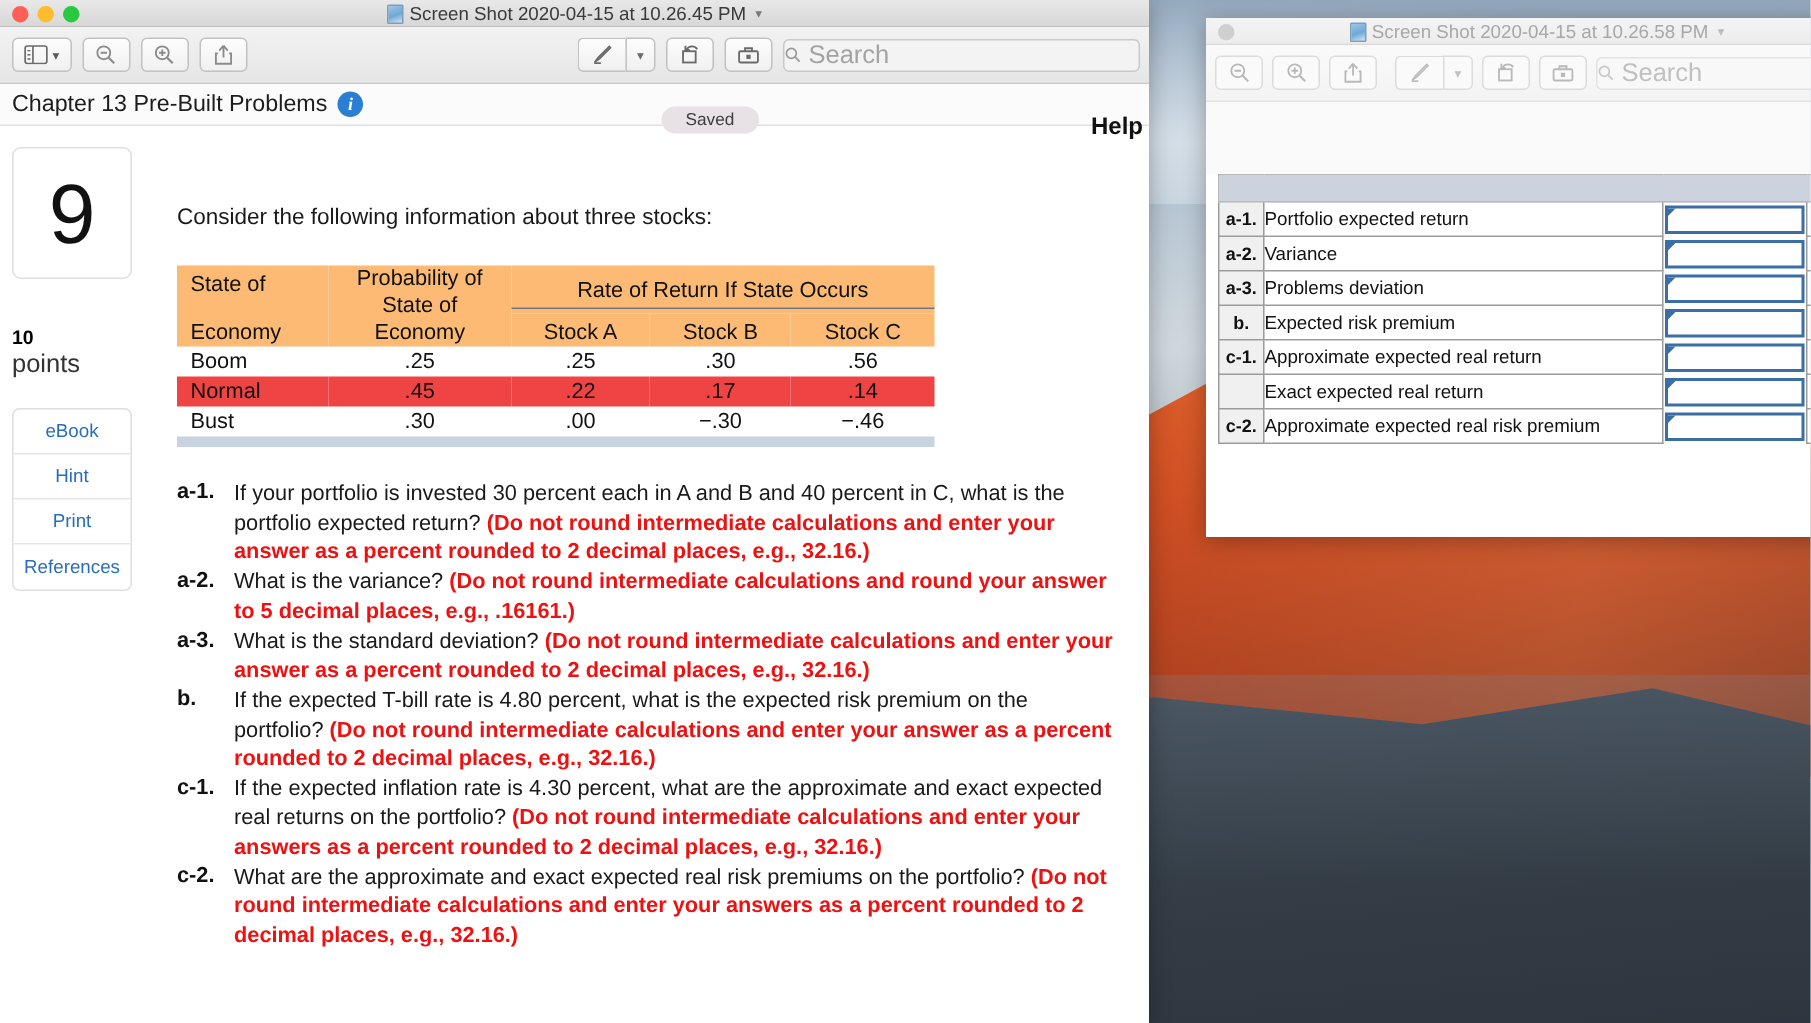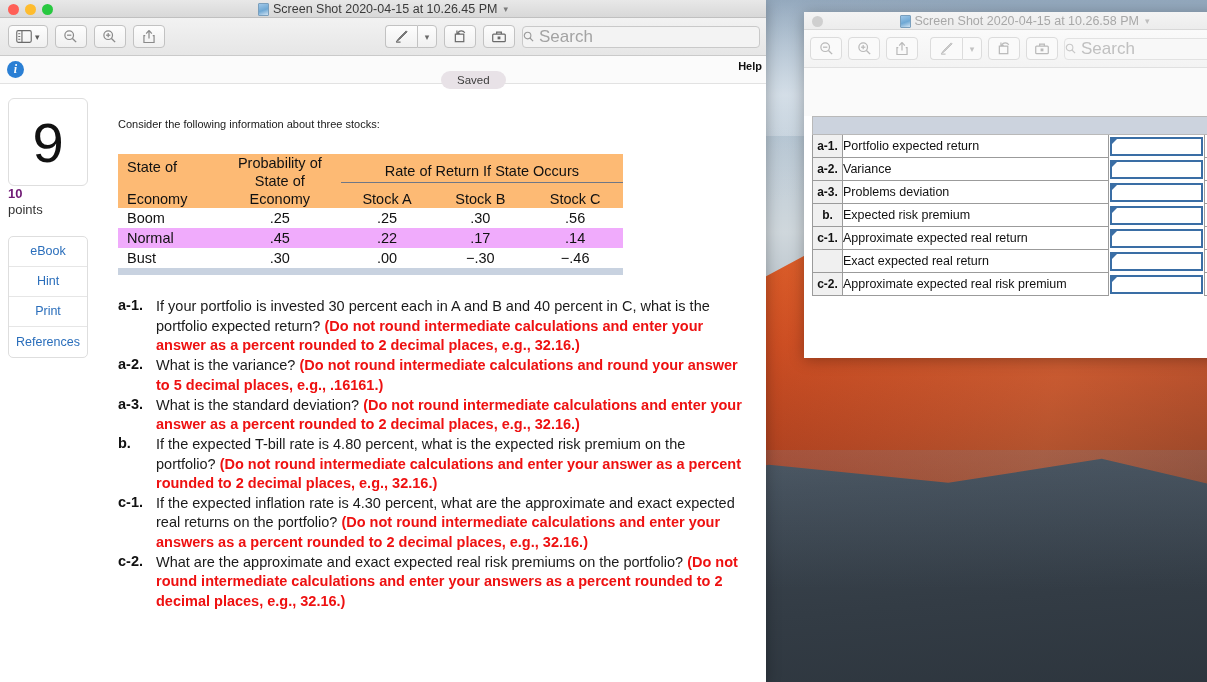--- a/index.html
+++ b/index.html
@@ -134,61 +134,61 @@
     color: #fff; font-size: 12px; font-weight: bold; font-style: italic;
     display: flex; align-items: center; justify-content: center;
     margin-left: 7px; font-family: "Liberation Serif", serif;
   }
   .saved-pill {
     position: absolute; left: 441px; top: 15px;
     padding: 3px 16px; border-radius: 11px;
     background: #e8e2e7; color: #3d3d3d; font-size: 11.5px;
   }
   .help-link {
-    position: absolute; right: 4px; top: 4px;
-    font-size: 11px; font-weight: bold; color: #111;
+    position: absolute; right: 4px; top: 20px;
+    font-size: 16px; font-weight: bold; color: #111;
   }
 
   .app-body { display: flex; height: 616px; background: #fff; }
 
   .sidebar { width: 100px; flex: none; padding: 14px 0 0 8px; }
   .qnum-box {
     width: 80px; height: 88px; border: 1px solid #dedede; border-radius: 6px;
     background: #fff; display: flex; align-items: center; justify-content: center;
     font-size: 56px; color: #111; font-family: "Liberation Sans", sans-serif;
   }
-  .points-num { margin-top: 0; font-size: 13px; font-weight: bold; color: #701a75; }
-  .points-lbl { font-size: 13px; color: #333; line-height: 1.35; }
+  .points-num { margin-top: 31px; font-size: 13px; font-weight: bold; color: #000000; }
+  .points-lbl { font-size: 17px; color: #333; line-height: 1.35; }
   .side-btns {
     margin-top: 17px; width: 80px; border: 1px solid #dedede; border-radius: 5px;
     overflow: hidden; background: #fff;
   }
   .side-btn {
     height: 30px; display: flex; align-items: center; justify-content: center;
     font-size: 12.5px; color: #2a6ebb; border-bottom: 1px solid #e6e6e6;
   }
   .side-btn:last-child { border-bottom: none; }
 
   .content { flex: 1; padding: 0 14px 0 18px; }
-  .intro { margin-top: 34px; font-size: 11px; color: #1a1a1a; }
+  .intro { margin-top: 52px; font-size: 15px; color: #1a1a1a; }
 
   
   .ptable { margin-top: 24px; width: 505px; border-collapse: collapse; font-size: 14.5px; color: #111; }
   .ptable .hdrband td { background: #fdba74; }
   .ptable td { padding: 0; }
   .rr-span {
     text-align: center; padding: 6px 0 3px; font-size: 14.5px;
   }
   .rr-rule { border-bottom: 1px solid #6f7786; height: 1px; }
   .hcell { text-align: center; vertical-align: bottom; padding-bottom: 5px; line-height: 1.25; }
   .hcell.left { text-align: left; padding-left: 9px; }
   .drow td { padding: 2px 0 2px; }
   .drow td.state { text-align: left; padding-left: 9px; }
   .drow td.num { text-align: center; }
-  .drow.alt td { background: #f0abfc; }
+  .drow.alt td { background: #ef4444; }
   .tbl-foot { height: 7px; background: #c8d2e0; }
 
   
   .qlist { margin-top: 22px; width: 630px; }
   .qrow { display: flex; margin-bottom: 1px; }
   .qlabel { width: 38px; flex: none; font-size: 14.5px; font-weight: bold; color: #111; }
   .qtext { font-size: 14.5px; color: #1a1a1a; line-height: 1.33; }
   .em { color: #ee1111; font-weight: bold; }
 
   
@@ -448,20 +448,21 @@
       <div class="search-field">
         <svg width="11" height="11" viewBox="0 0 12 12">
           <circle cx="5" cy="5" r="3.6" fill="none" stroke="#9a9a9a" stroke-width="1.2"></circle>
           <line x1="7.6" y1="7.6" x2="11" y2="11" stroke="#9a9a9a" stroke-width="1.3"></line>
         </svg>
         <span>Search</span>
       </div>
     </div>
 
     <div class="app-header">
+      <span class="app-title">Chapter 13 Pre-Built Problems</span>
       <span class="info-badge">i</span>
       <span class="saved-pill">Saved</span>
       <span class="help-link">Help</span>
     </div>
 
     <div class="app-body">
       <div class="sidebar">
         <div class="qnum-box">9</div>
         <div class="points-num">10</div>
         <div class="points-lbl">points</div>

